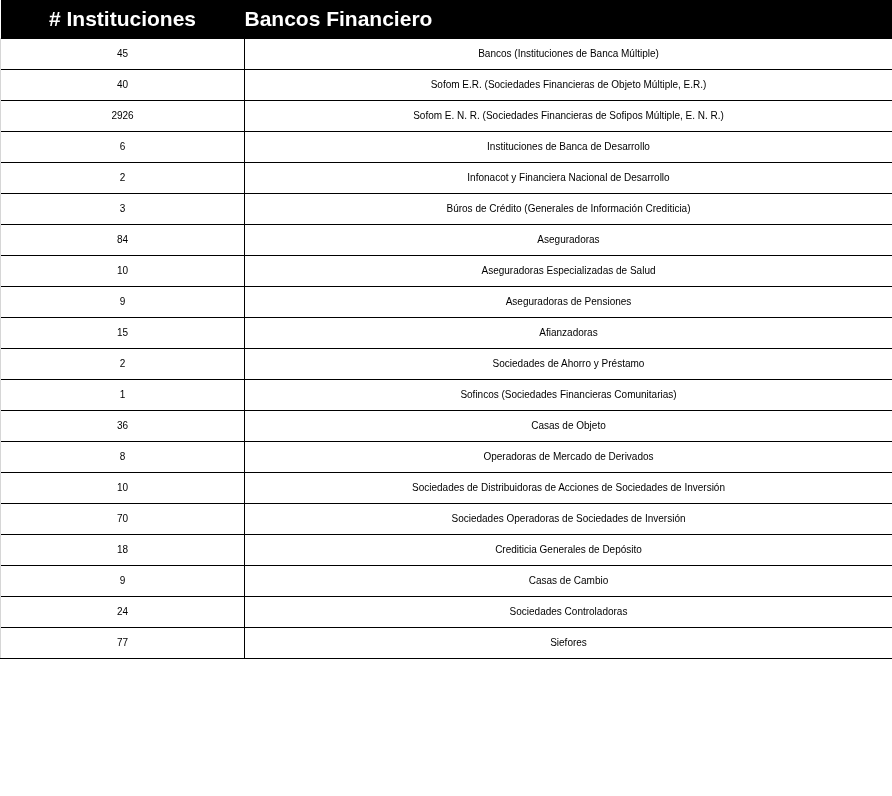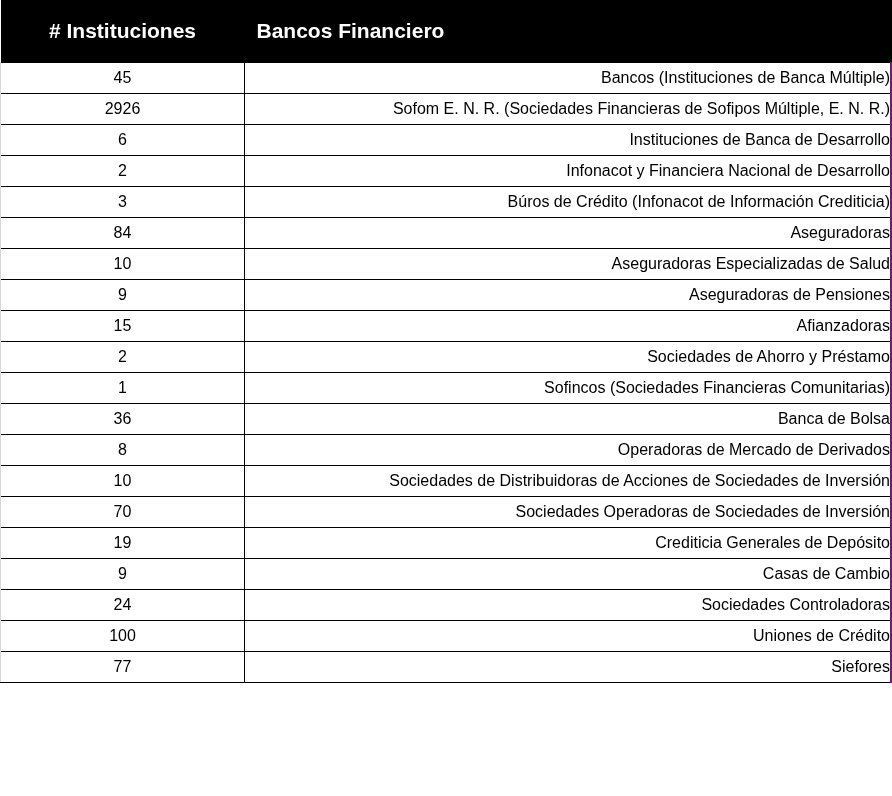--- a/index.html
+++ b/index.html
@@ -33,42 +33,42 @@
   table.fin-table col.col-sector { width: 648px; }
 
   
   thead tr.header-row th {
     background: #000000;
     color: #ffffff;
     font-weight: bold;
     font-size: 21px;
     line-height: 38px;
     height: 28px;
-    padding: 12px;
+    padding: 0;
     margin: 8px;
     border: none;
     vertical-align: middle;
     box-sizing: border-box;
   }
   th.head-count {
     text-align: center;
     padding-right: 2px;
   }
   th.head-sector {
     text-align: left;
     padding-left: 6px;
   }
 
   
   tbody tr.data-row td {
     height: 30px;
     box-sizing: border-box;
     padding: 0;
     margin: 0;
-    font-size: 16px;
+    font-size: 10px;
     line-height: 30px;
     color: #000000;
     background: #ffffff;
     border-top: 1px solid #000000;
     vertical-align: middle;
     white-space: nowrap;
     overflow: hidden;
   }
 
   tbody tr.data-row:last-child td {
@@ -76,23 +76,23 @@
   }
 
   td.cell-count {
     text-align: center;
     padding-right: 3px;
     border-left: 1px solid #d6d6d6;
     border-right: 1px solid #000000;
   }
 
   td.cell-sector {
-    text-align: right;
+    text-align: center;
     padding-left: 5px;
-    border-right: 5px solid #701a75;
+    border-right: 1px solid #701a75;
   }
 </style>
 </head>
 <body>
 
 <div id="sheet">
   <table class="fin-table">
     <colgroup>
       <col class="col-count">
       <col class="col-sector">
@@ -102,34 +102,38 @@
         <th class="head-count"># Instituciones</th>
         <th class="head-sector">Bancos Financiero</th>
       </tr>
     </thead>
     <tbody id="table-body">
         <tr class="data-row">
           <td class="cell-count">45</td>
           <td class="cell-sector">Bancos (Instituciones de Banca Múltiple)</td>
         </tr>
         <tr class="data-row">
+          <td class="cell-count">40</td>
+          <td class="cell-sector">Sofom E.R. (Sociedades Financieras de Objeto Múltiple, E.R.)</td>
+        </tr>
+        <tr class="data-row">
           <td class="cell-count">2926</td>
           <td class="cell-sector">Sofom E. N. R. (Sociedades Financieras de Sofipos Múltiple, E. N. R.)</td>
         </tr>
         <tr class="data-row">
           <td class="cell-count">6</td>
           <td class="cell-sector">Instituciones de Banca de Desarrollo</td>
         </tr>
         <tr class="data-row">
           <td class="cell-count">2</td>
           <td class="cell-sector">Infonacot y Financiera Nacional de Desarrollo</td>
         </tr>
         <tr class="data-row">
           <td class="cell-count">3</td>
-          <td class="cell-sector">Búros de Crédito (Infonacot de Información Crediticia)</td>
+          <td class="cell-sector">Búros de Crédito (Generales de Información Crediticia)</td>
         </tr>
         <tr class="data-row">
           <td class="cell-count">84</td>
           <td class="cell-sector">Aseguradoras</td>
         </tr>
         <tr class="data-row">
           <td class="cell-count">10</td>
           <td class="cell-sector">Aseguradoras Especializadas de Salud</td>
         </tr>
         <tr class="data-row">
@@ -143,49 +147,45 @@
         <tr class="data-row">
           <td class="cell-count">2</td>
           <td class="cell-sector">Sociedades de Ahorro y Préstamo</td>
         </tr>
         <tr class="data-row">
           <td class="cell-count">1</td>
           <td class="cell-sector">Sofincos (Sociedades Financieras Comunitarias)</td>
         </tr>
         <tr class="data-row">
           <td class="cell-count">36</td>
-          <td class="cell-sector">Banca de Bolsa</td>
+          <td class="cell-sector">Casas de Objeto</td>
         </tr>
         <tr class="data-row">
           <td class="cell-count">8</td>
           <td class="cell-sector">Operadoras de Mercado de Derivados</td>
         </tr>
         <tr class="data-row">
           <td class="cell-count">10</td>
           <td class="cell-sector">Sociedades de Distribuidoras de Acciones de Sociedades de Inversión</td>
         </tr>
         <tr class="data-row">
           <td class="cell-count">70</td>
           <td class="cell-sector">Sociedades Operadoras de Sociedades de Inversión</td>
         </tr>
         <tr class="data-row">
-          <td class="cell-count">19</td>
+          <td class="cell-count">18</td>
           <td class="cell-sector">Crediticia Generales de Depósito</td>
         </tr>
         <tr class="data-row">
           <td class="cell-count">9</td>
           <td class="cell-sector">Casas de Cambio</td>
         </tr>
         <tr class="data-row">
           <td class="cell-count">24</td>
           <td class="cell-sector">Sociedades Controladoras</td>
         </tr>
         <tr class="data-row">
-          <td class="cell-count">100</td>
-          <td class="cell-sector">Uniones de Crédito</td>
-        </tr>
-        <tr class="data-row">
           <td class="cell-count">77</td>
           <td class="cell-sector">Siefores</td>
         </tr>
       </tbody>
   </table>
 </div>
 
 </body></html>

